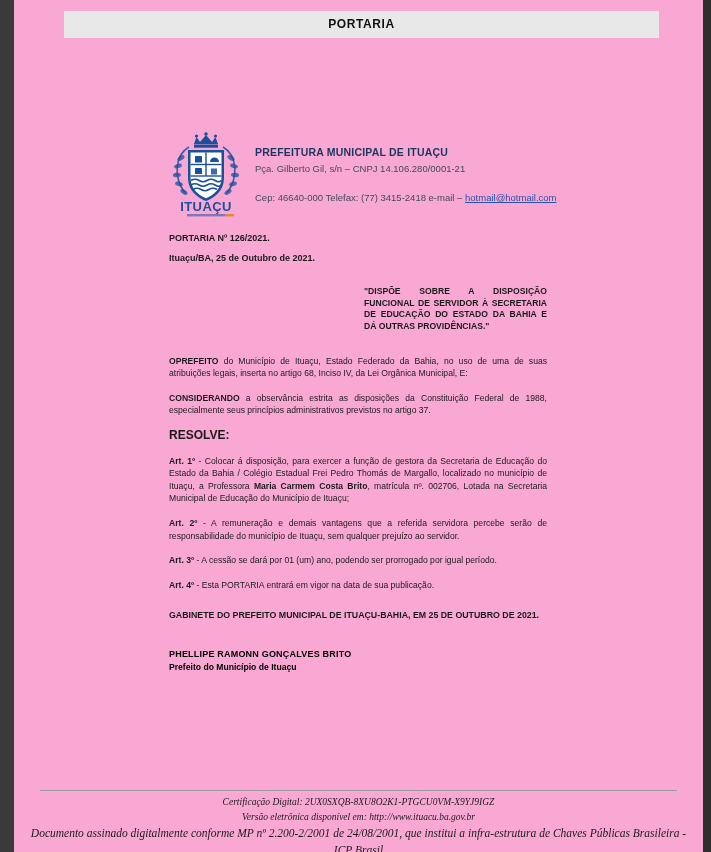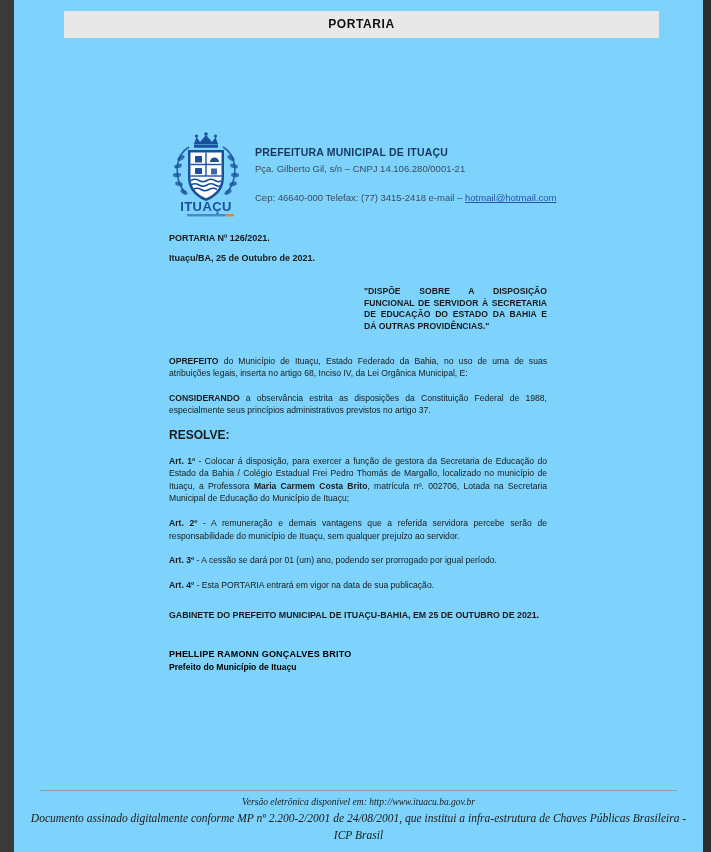--- a/index.html
+++ b/index.html
@@ -29,21 +29,21 @@
     right: 0;
     width: 8px;
     background: #2e2e2e;
   }
   .page {
     position: absolute;
     left: 14px;
     right: 8px;
     top: 0;
     bottom: 0;
-    background: #7dd3fc;
+    background: #f9a8d4;
   }
 
   
   .header-band {
     position: absolute;
     left: 50px;
     top: 11px;
     width: 595px;
     height: 27px;
     background: #e8e8e8;
@@ -333,17 +333,18 @@
   <div class="signature">
     <div class="sig-name">PHELLIPE RAMONN GONÇALVES BRITO</div>
     <div class="sig-role">Prefeito do Município de Ituaçu</div>
   </div>
 
 
 
   <div class="page-rule"></div>
 
   <div class="cert">
+    <div class="cert-line1">Certificação Digital: 2UX0SXQB-8XU8O2K1-PTGCU0VM-X9YJ9IGZ</div>
     <div class="cert-line2">Versão eletrônica disponível em:  http://www.ituacu.ba.gov.br</div>
     <div class="cert-line3">Documento assinado digitalmente conforme MP nº 2.200-2/2001 de 24/08/2001, que institui a infra-estrutura de Chaves Públicas Brasileira - ICP Brasil</div>
   </div>
 
 </div>
 
 </body></html>

